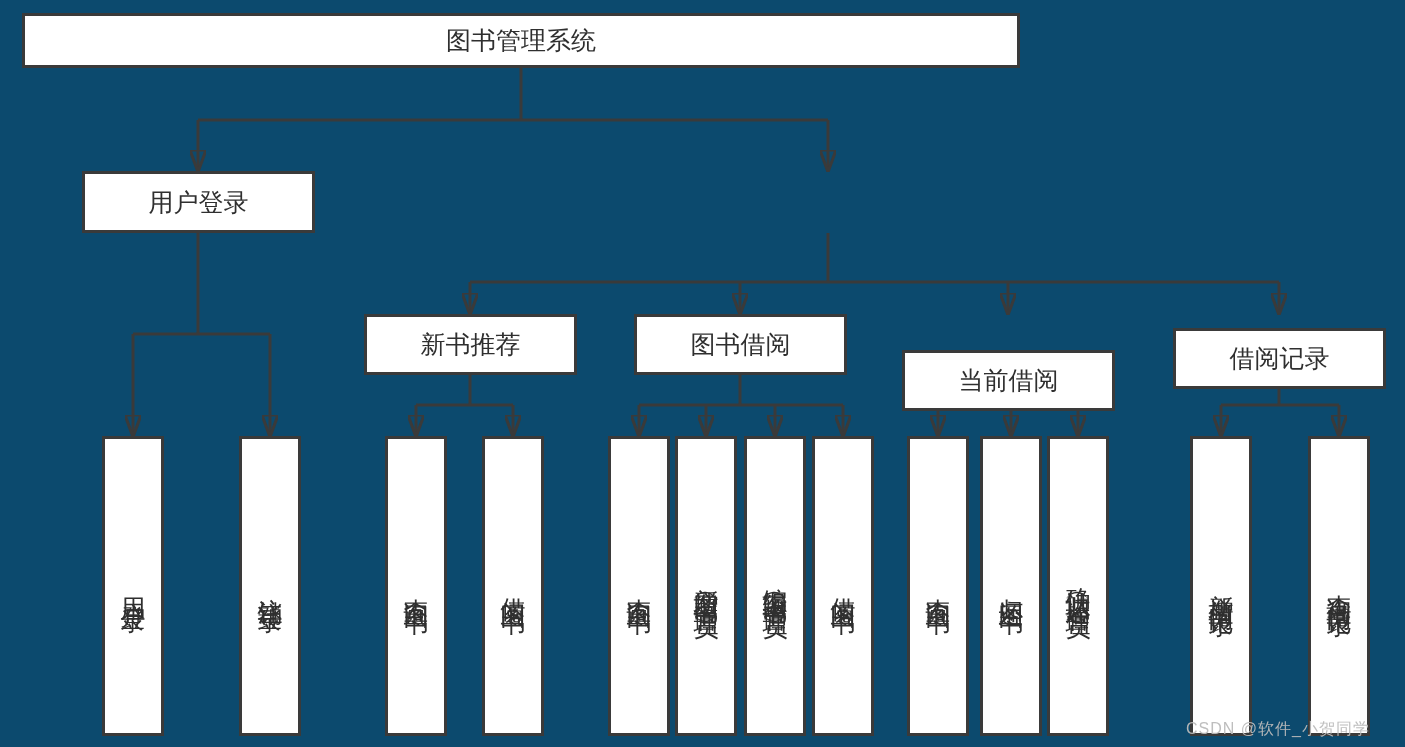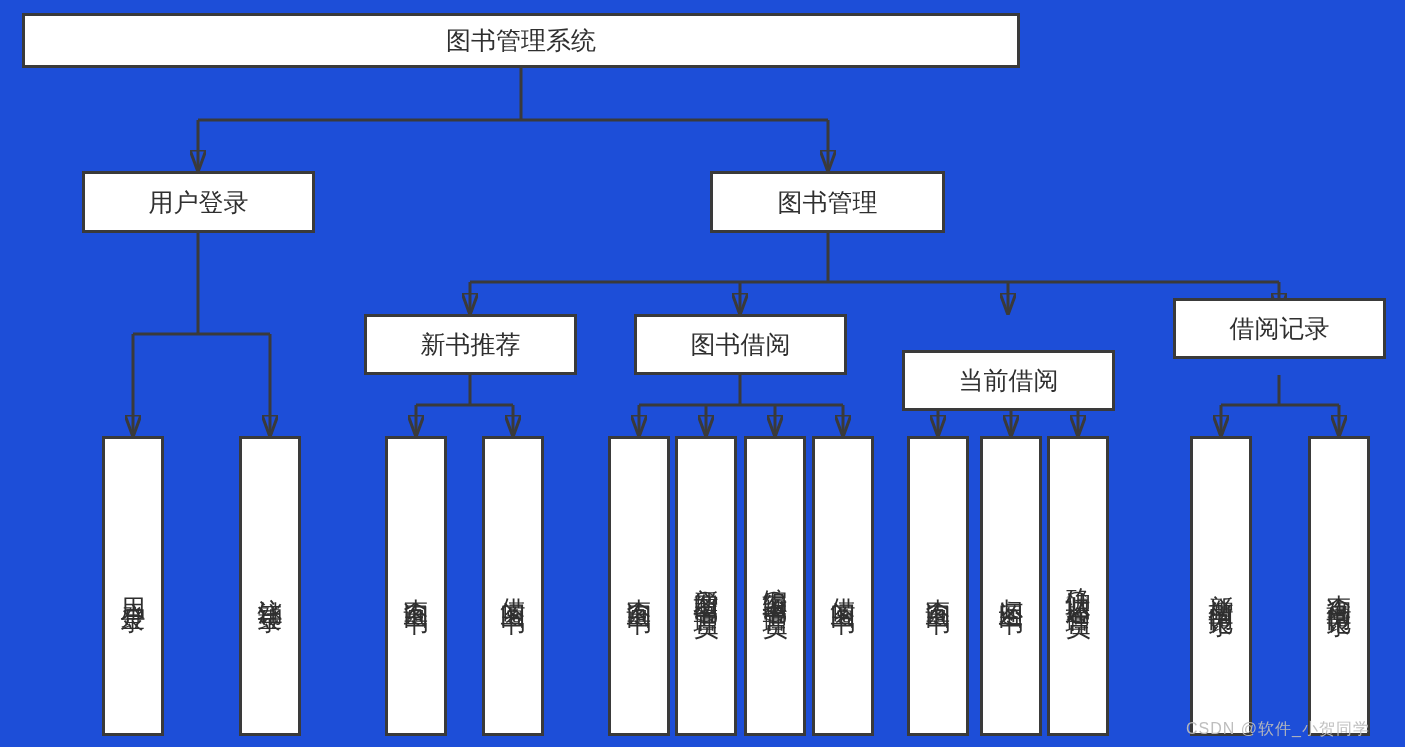--- a/index.html
+++ b/index.html
@@ -4,21 +4,21 @@
 <style>
   html, body {
     margin: 0;
     padding: 0;
     background: #ffffff;
   }
   .canvas {
     position: relative;
     width: 1405px;
     height: 747px;
-    background: #1d4ed8;
+    background: #0c4a6e;
     font-family: "Liberation Sans", "DejaVu Sans", sans-serif;
     color: #2f2f2f;
     overflow: hidden;
   }
   .wires {
     position: absolute;
     left: 0;
     top: 0;
     width: 1405px;
     height: 747px;
@@ -108,34 +108,31 @@
     <path d="M1339 405 V436" marker-end="url(#ah)"></path>
   </svg>
 
   <div class="node" style="left:22px; top:13px; width:998px; height:55px;">
     <span>图书管理系统</span>
   </div>
 
   <div class="node" style="left:82px; top:171px; width:233px; height:62px;">
     <span>用户登录</span>
   </div>
-  <div class="node" style="left:710px; top:171px; width:235px; height:62px;">
-    <span>图书管理</span>
-  </div>
 
   <div class="node" style="left:634px; top:314px; width:213px; height:61px;">
     <span>图书借阅</span>
   </div>
   <div class="node" style="left:364px; top:314px; width:213px; height:61px;">
     <span>新书推荐</span>
   </div>
   <div class="node" style="left:902px; top:314px; width:213px; height:61px;margin-top:36px;">
     <span>当前借阅</span>
   </div>
-  <div class="node" style="left:1173px; top:298px; width:213px; height:61px;align-items:center;">
+  <div class="node" style="left:1173px; top:328px; width:213px; height:61px;align-items:center;">
     <span>借阅记录</span>
   </div>
 
   <div class="node leaf" style="left:102px;">
     <span class="vtext">用户登录</span>
   </div>
   <div class="node leaf" style="left:239px;">
     <span class="vtext">注销登录</span>
   </div>
 

